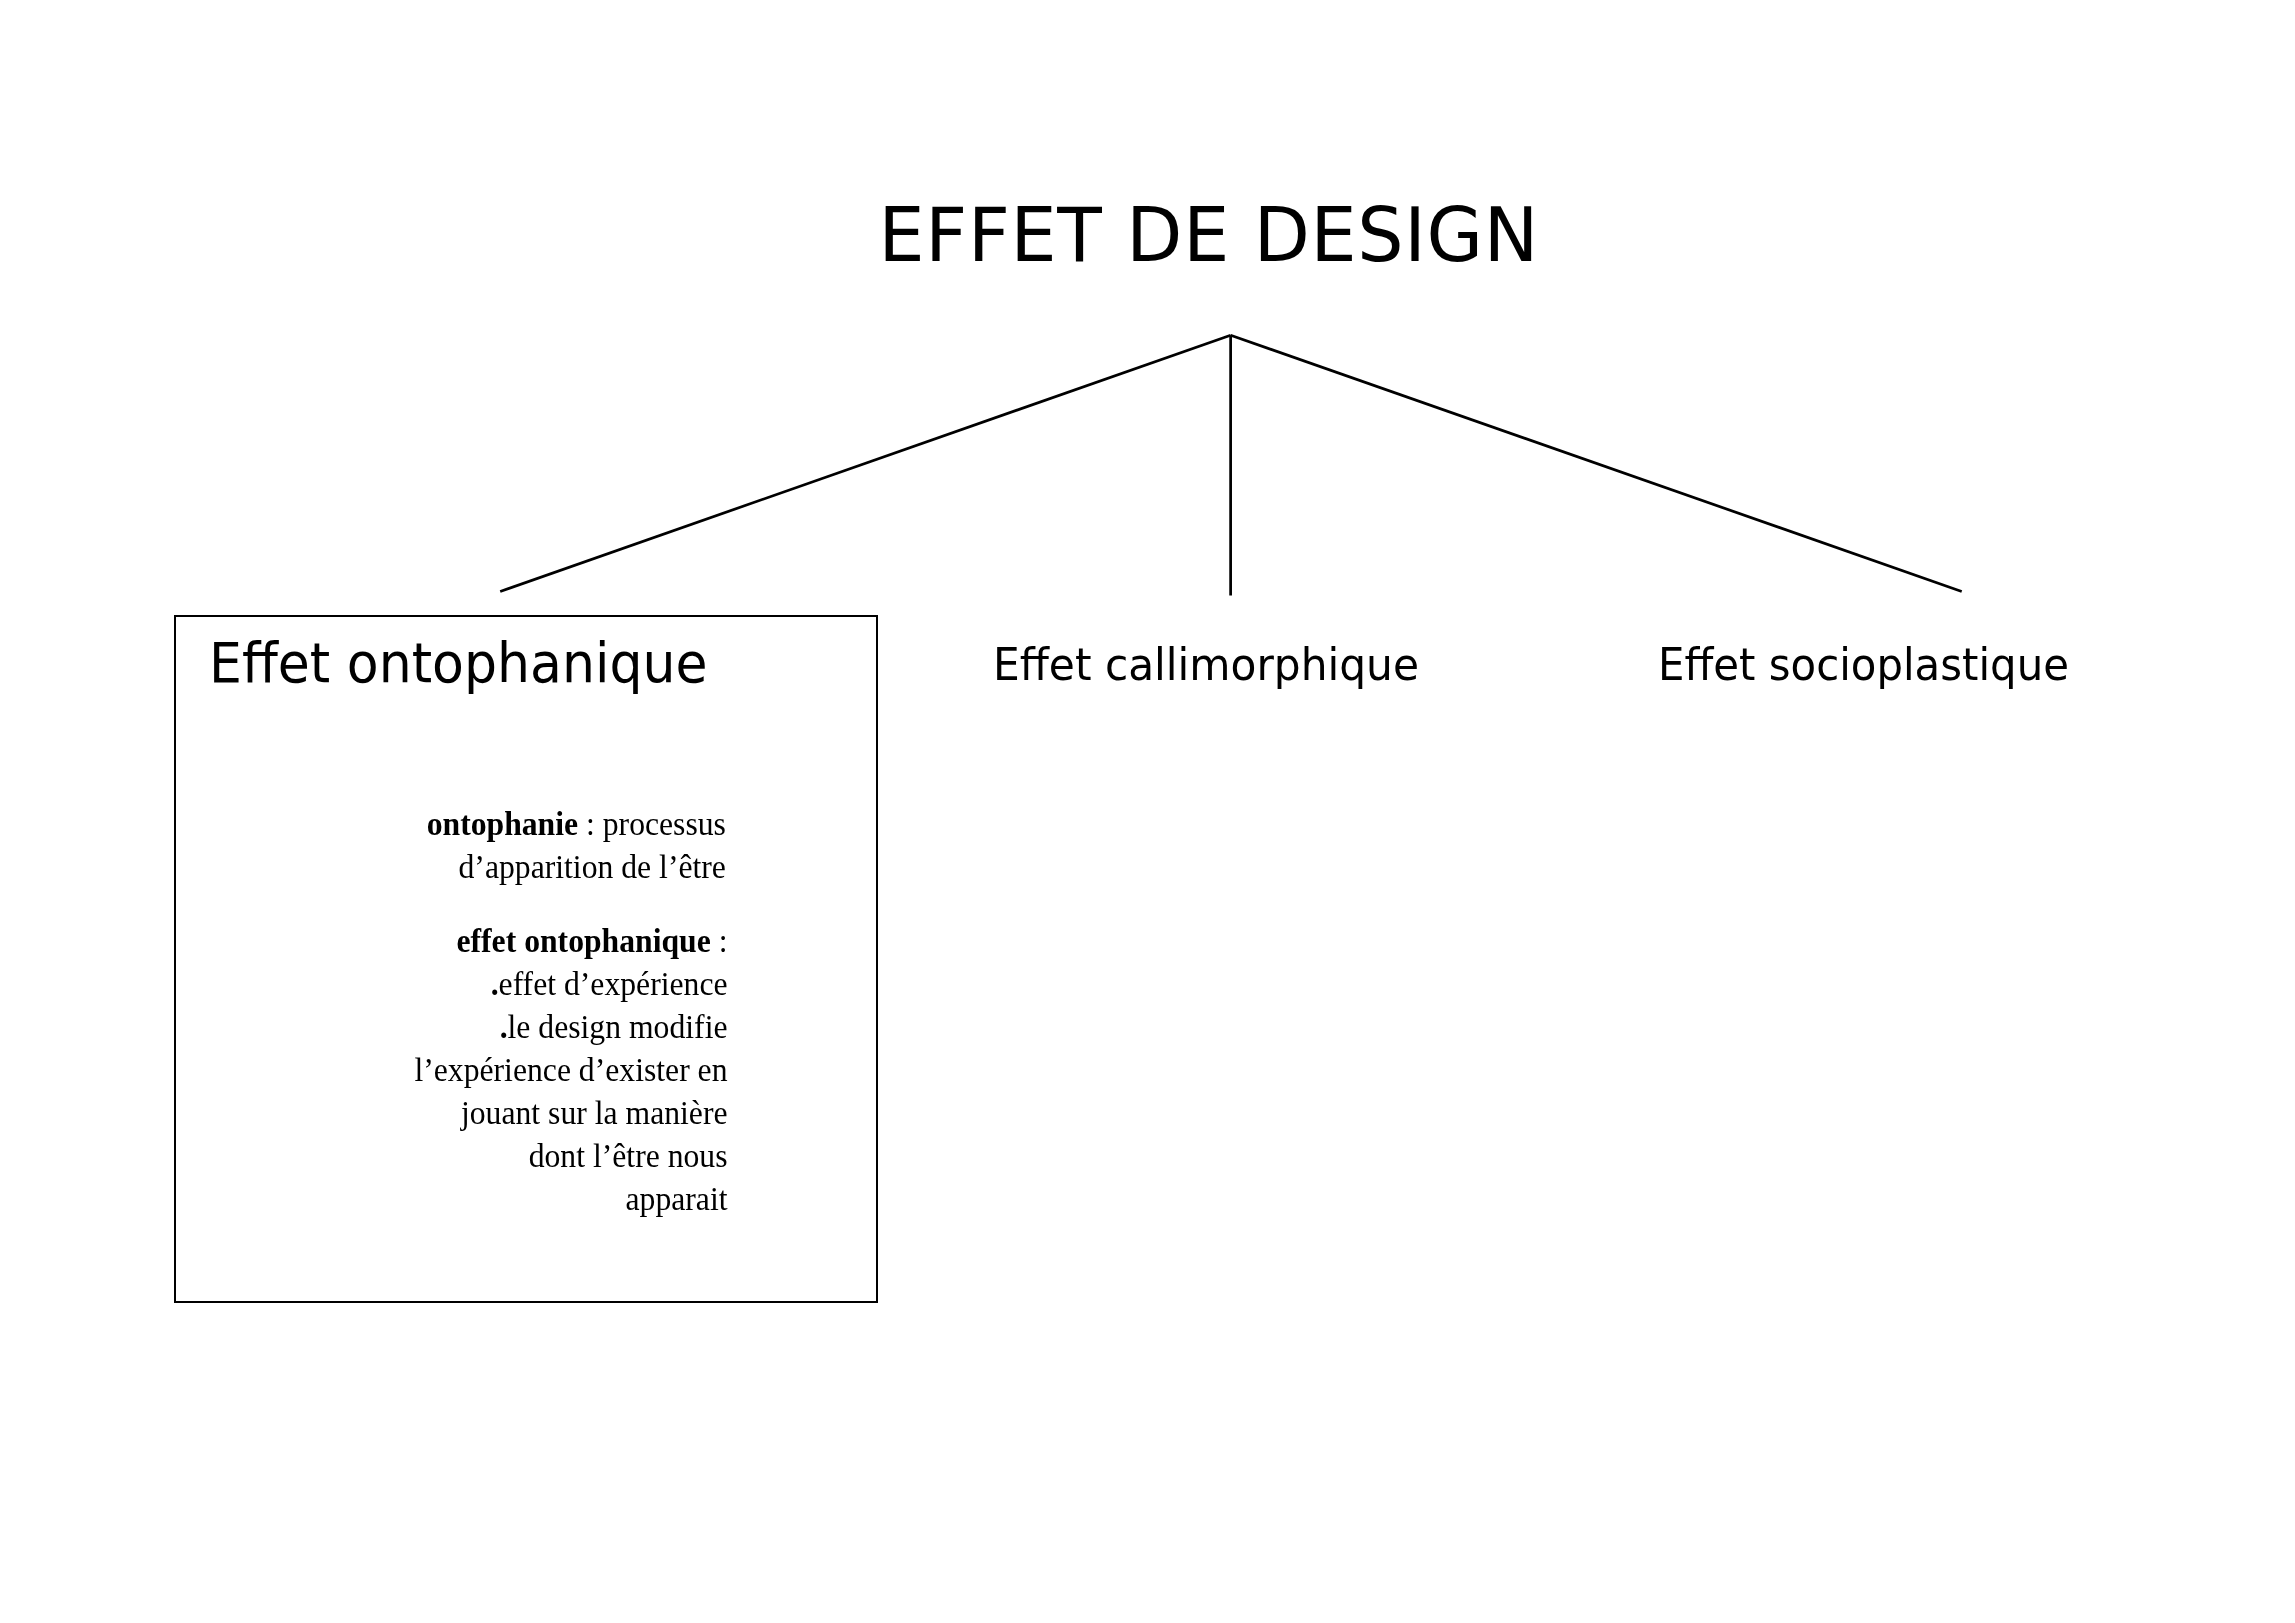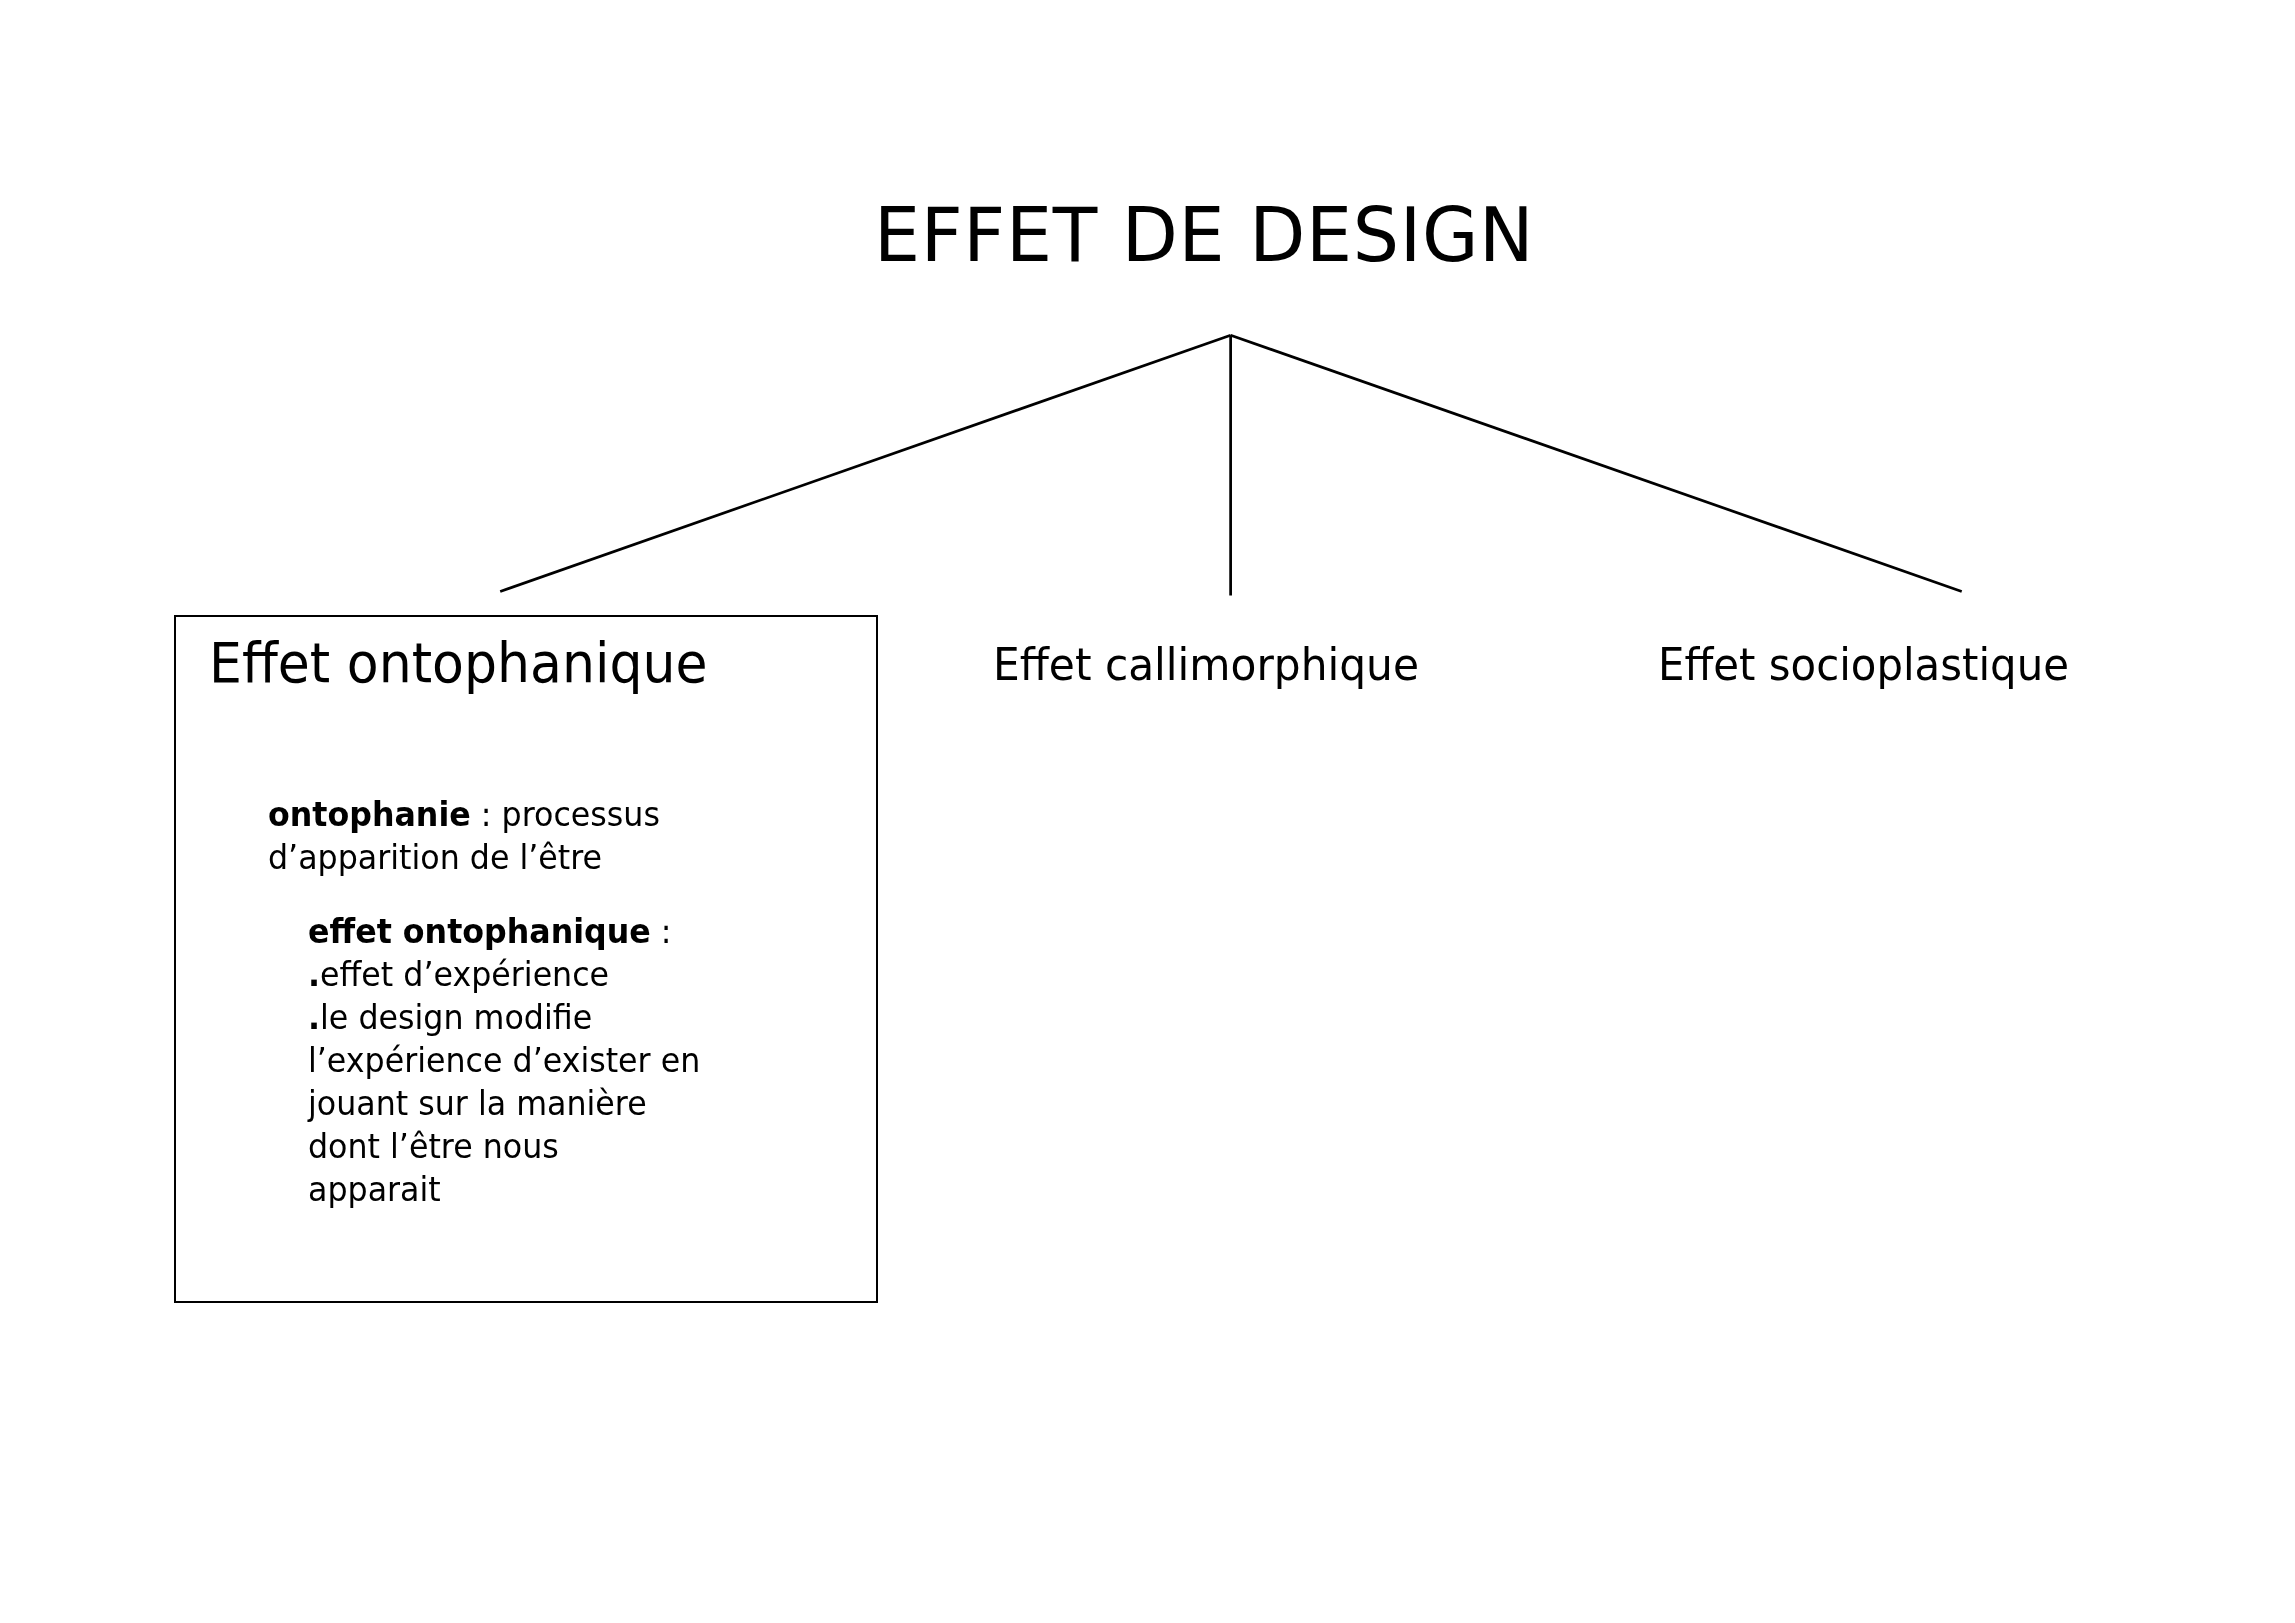--- a/index.html
+++ b/index.html
@@ -14,20 +14,21 @@
       overflow: hidden;
       font-family: "DejaVu Sans", "Liberation Sans", sans-serif;
       color: #000000;
     }
     .canvas {
       position: absolute;
       left: 0; top: 0;
       width: 2295px;
       height: 1623px;
       background: #ffffff;
+      text-align: right;
     }
     .connectors {
       position: absolute;
       left: 0; top: 0;
       width: 2295px;
       height: 1623px;
       pointer-events: none;
     }
     .title {
       position: absolute;
@@ -74,24 +75,25 @@
       top: 12.3px;
       font-size: 56px;
       line-height: 68px;
       white-space: nowrap;
       transform-origin: left top;
       transform: scaleX(0.93);
     }
     .box-body {
       position: absolute;
       left: 92px;
-      top: 176px;
+      top: 186px;
       width: 477px;
       font-size: 33px;
       line-height: 43px;
+      font-family: Liberation Serif, serif;
     }
     .para {
       margin: 0;
       white-space: nowrap;
     }
     .para + .para {
       margin-top: 31px;
       margin-left: 40px;
     }
     .line {

